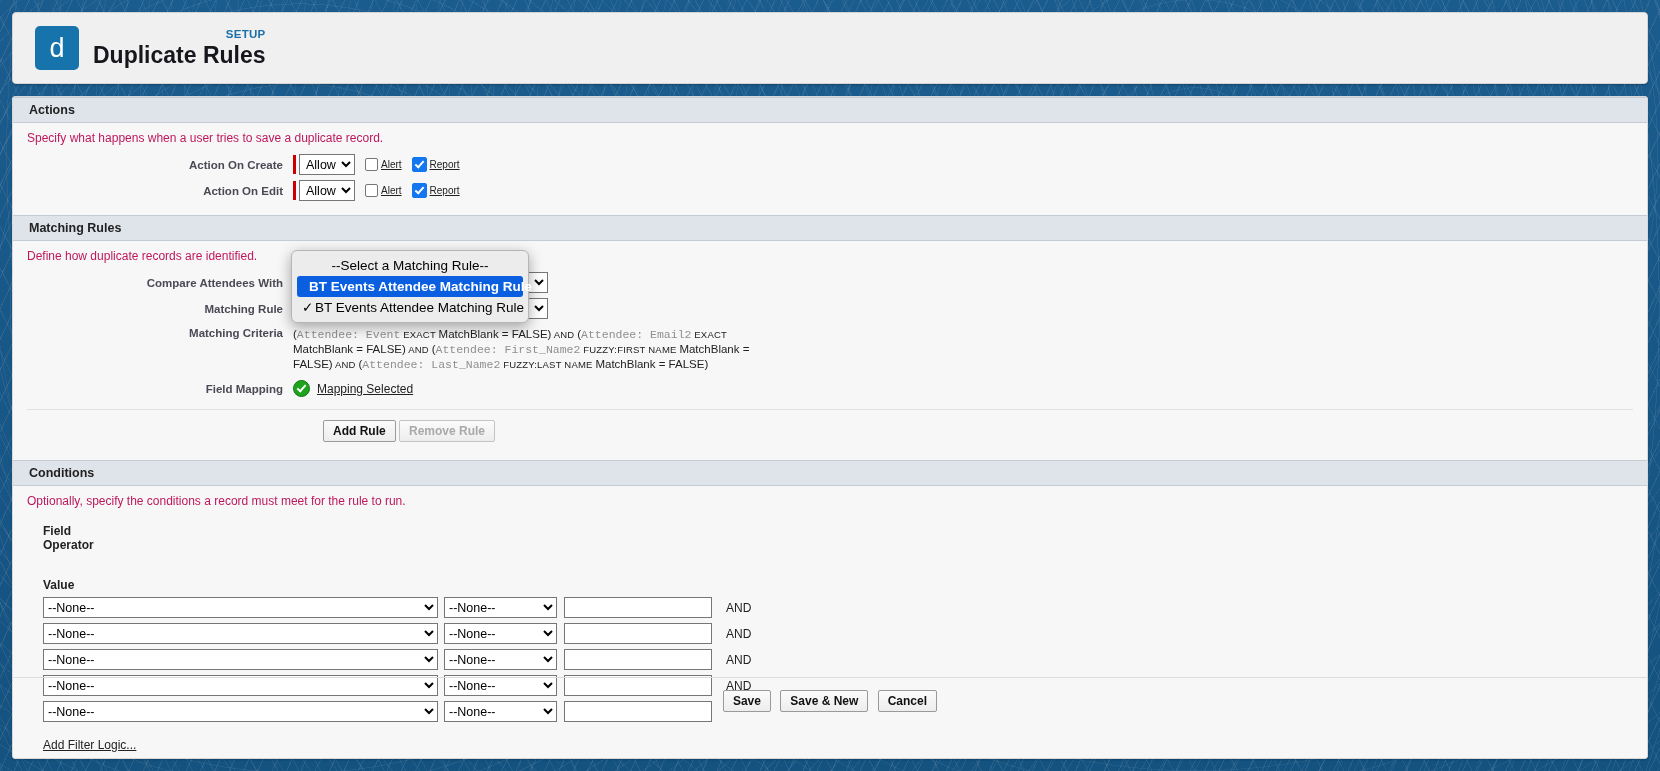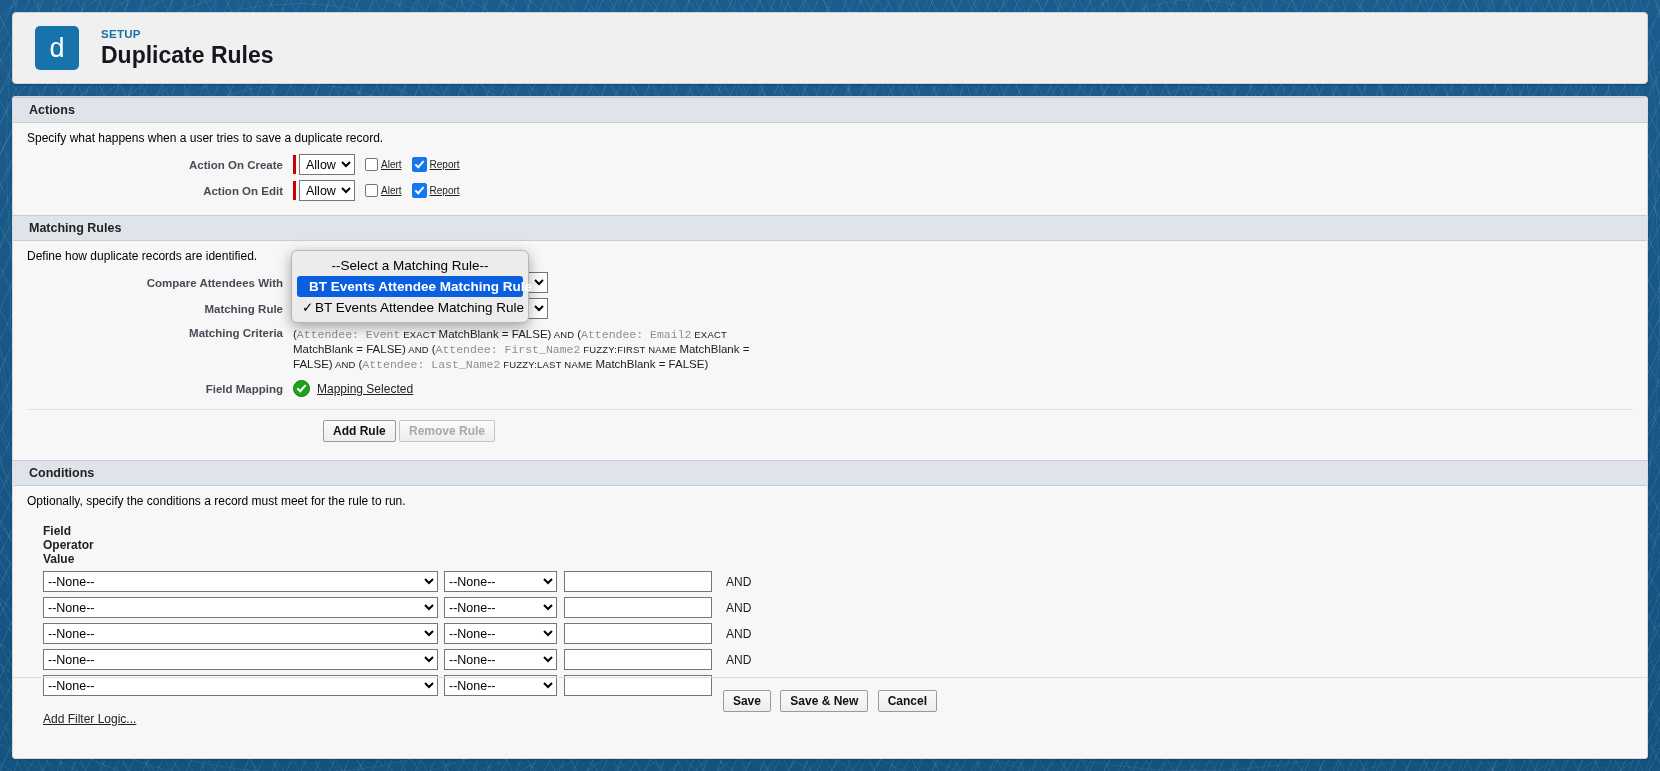--- a/index.html
+++ b/index.html
@@ -37,21 +37,21 @@
     width: 44px; height: 44px;
     margin-left: 22px;
     background: #1673ac;
     border-radius: 5px;
     color: #ffffff;
     font-size: 27px;
     line-height: 44px;
     text-align: center;
     font-family: "Liberation Sans", sans-serif;
   }
-  .header-text { margin-left: 22px; }
+  .header-text { margin-left: 14px; text-align: right; }
   .setup-eyebrow {
     color: #1b6fa8;
     font-size: 11.5px;
     font-weight: bold;
     letter-spacing: 0.3px;
     margin-bottom: 2px;
   }
   .setup-title {
     font-size: 23px;
     font-weight: bold;
@@ -76,21 +76,21 @@
     border-top: 1px solid #c6ccd6;
     border-bottom: 1px solid #c6ccd6;
     padding: 5px 0 5px 16px;
     font-weight: bold;
     font-size: 12.5px;
     color: #222;
   }
   .section-desc {
     padding: 8px 0 4px 14px;
     font-size: 12px;
-    color: #000000;
+    color: #be185d;
   }
 
   
   .frow {
     display: flex;
     align-items: center;
     margin-top: 5px;
   }
   .flabel {
     width: 280px;
@@ -210,21 +210,21 @@
   .cond-head {
     display: flex;
     font-weight: bold;
     font-size: 12px;
     padding-left: 30px;
     margin-top: 12px;
     flex-direction: column;
   }
   .ch-field { width: 401px; }
   .ch-op { width: 122px; }
-  .ch-val { width: 150px; }
+  .ch-val { width: 150px; margin-top: 26px; }
 
   .cond-row {
     display: flex;
     align-items: center;
     padding-left: 30px;
     margin-top: 5px;
   }
   select.fld {
     width: 395px; height: 21px;
     font-size: 12.5px;

